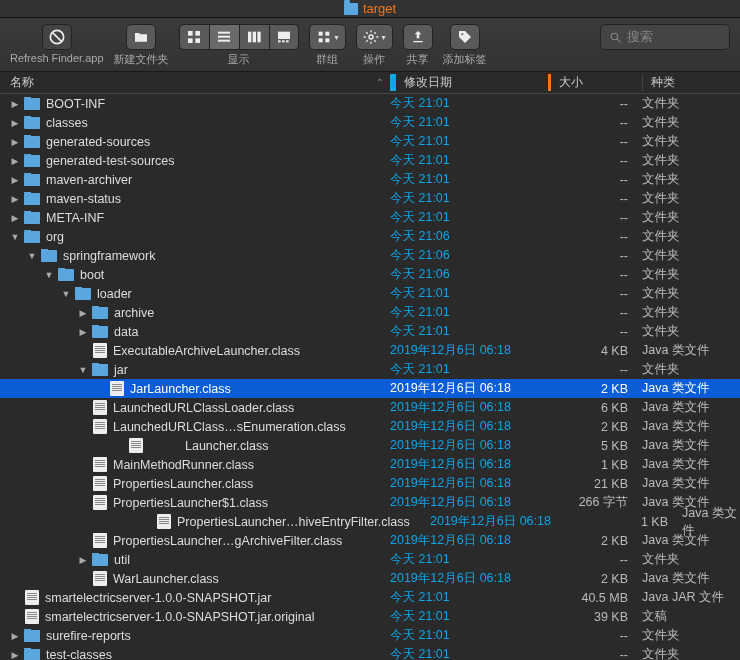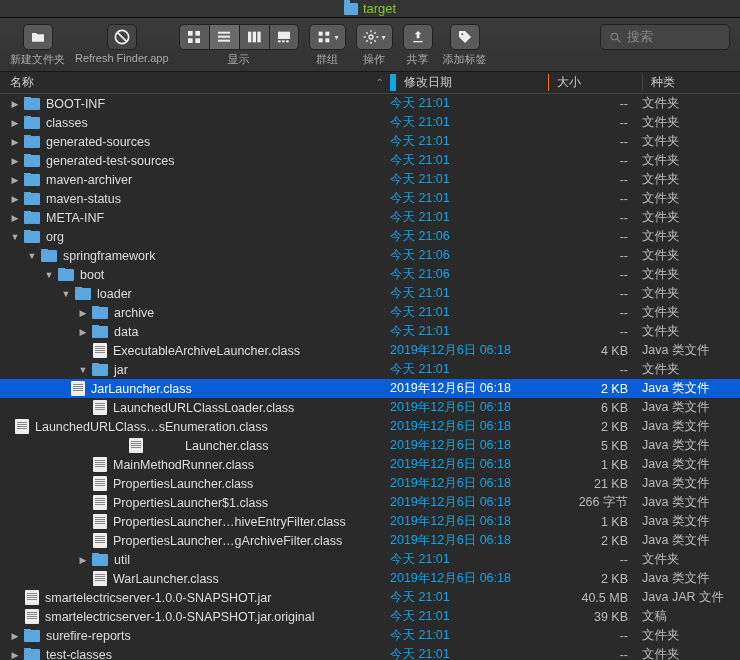--- a/index.html
+++ b/index.html
@@ -1,38 +1,38 @@
 <!DOCTYPE html>
 <html><head>
 <meta charset="utf-8">
 <style>
 * { margin:0; padding:0; box-sizing:border-box; font-family:-apple-system,"Helvetica Neue",sans-serif; }
 body { background:#2a2a2a; color:#ddd; width:740px; height:660px; overflow:hidden; font-size:13px; }
 .titlebar { height:18px; display:flex; align-items:center; justify-content:center; background:#333; border-bottom:1px solid #111; }
 .titlebar .icon { width:14px; height:12px; background:#5aa7e0; border-radius:1px; margin-right:5px; position:relative; }
 .titlebar .icon:before { content:""; position:absolute; top:-3px; left:0; width:6px; height:3px; background:#5aa7e0; border-radius:1px 1px 0 0; }
-.titlebar span { font-size:13px; color:#84cc16; }
+.titlebar span { font-size:13px; color:#f97316; }
 .toolbar { display:flex; align-items:flex-start; gap:10px; padding:6px 10px 4px; background:linear-gradient(#3b3b3b,#323232); border-bottom:1px solid #1a1a1a; }
 .tool-col { display:flex; flex-direction:column; align-items:center; gap:2px; }
 .tool-btn { background:#5a5a5a; border:1px solid #222; border-radius:5px; height:26px; min-width:30px; display:flex; align-items:center; justify-content:center; color:#eee; padding:0 6px; }
 .tool-btn.dark { background:#444; }
 .tool-btn svg { width:16px; height:16px; fill:#eee; }
 .tool-group { display:flex; }
 .tool-group .tool-btn { border-radius:0; border-right:none; }
 .tool-group .tool-btn:first-child { border-radius:5px 0 0 5px; }
 .tool-group .tool-btn:last-child { border-radius:0 5px 5px 0; border-right:1px solid #222; }
 .tool-group .tool-btn.active { background:#6a6a6a; }
 .tool-label { font-size:11px; color:#aaa; }
 .spacer { flex:1; }
 .search { background:#444; border:1px solid #222; border-radius:5px; height:26px; width:130px; display:flex; align-items:center; padding:0 8px; color:#888; gap:5px; }
 .search svg { width:13px; height:13px; fill:#888; }
 .headers { display:flex; background:#2a2a2a; border-bottom:1px solid #444; height:22px; align-items:center; font-size:12px; color:#ccc; }
 .h-name { width:390px; padding-left:10px; display:flex; align-items:center; justify-content:space-between; padding-right:6px; }
 .h-date { width:158px; border-left:6px solid #0ea5e9; padding-left:8px; }
-.h-size { width:94px; border-left:1px solid #f97316; padding-left:8px; }
+.h-size { width:94px; border-left:3px solid #f97316; padding-left:8px; }
 .h-kind { flex:1; border-left:1px solid #444; padding-left:8px; }
 .sort-ind { font-size:10px; color:#888; }
 .rows { }
 .row { display:flex; height:19px; align-items:center; font-size:12.5px; }
 .row.sel { background:#0a5dd6; color:#fff; }
 .c-name { width:390px; display:flex; align-items:center; white-space:nowrap; overflow:hidden; }
 .c-date { width:158px; color:#0ea5e9; }
 .c-size { width:94px; text-align:right; padding-right:14px; color:#bbb; }
 .c-kind { flex:1; color:#bbb; }
 .row.sel .c-date,.row.sel .c-size,.row.sel .c-kind { color:#fff; }
@@ -47,35 +47,35 @@
 </head>
 <body>
 
 <div class="titlebar">
   <span class="icon"></span>
   <span>target</span>
 </div>
 
 <div class="toolbar">
   <div class="tool-col">
-    <div class="tool-btn">
-      <svg viewBox="0 0 24 24">
-          <path d="M3 6h6l2 2h10v11H3z"></path>
-        </svg>
-    </div>
-    <span class="tool-label">新建文件夹</span>
-  </div>
-  <div class="tool-col">
     <div class="tool-btn dark">
       <svg viewBox="0 0 24 24">
           <circle cx="12" cy="12" r="10" fill="none" stroke="#eee" stroke-width="2.5"></circle>
           <line x1="5" y1="5" x2="19" y2="19" stroke="#eee" stroke-width="2.5"></line>
         </svg>
     </div>
     <span class="tool-label">Refresh Finder.app</span>
+  </div>
+  <div class="tool-col">
+    <div class="tool-btn">
+      <svg viewBox="0 0 24 24">
+          <path d="M3 6h6l2 2h10v11H3z"></path>
+        </svg>
+    </div>
+    <span class="tool-label">新建文件夹</span>
   </div>
   <div class="tool-col">
     <div class="tool-group">
       <div class="tool-btn">
           <svg viewBox="0 0 24 24">
             <rect x="3" y="3" width="7" height="7"></rect>
             <rect x="14" y="3" width="7" height="7"></rect>
             <rect x="3" y="14" width="7" height="7"></rect>
             <rect x="14" y="14" width="7" height="7"></rect>
           </svg>
@@ -309,41 +309,41 @@
       <div class="c-name" style="padding-left: 78px;">
         <span class="disc">▼</span>
         <span class="fold"></span>
         <span>jar</span>
       </div>
       <div class="c-date">今天 21:01</div>
       <div class="c-size">--</div>
       <div class="c-kind">文件夹</div>
     </div>
     <div class="row sel">
-      <div class="c-name" style="padding-left: 56px; align-items: flex-end;">
+      <div class="c-name" style="padding-left: 95px; align-items: flex-end;">
         <span class="disc"></span>
         <span class="file"></span>
         <span>JarLauncher.class</span>
       </div>
       <div class="c-date">2019年12月6日 06:18</div>
       <div class="c-size">2 KB</div>
       <div class="c-kind">Java 类文件</div>
     </div>
     <div class="row">
       <div class="c-name" style="padding-left: 78px;">
         <span class="disc"></span>
         <span class="file"></span>
         <span>LaunchedURLClassLoader.class</span>
       </div>
       <div class="c-date">2019年12月6日 06:18</div>
       <div class="c-size">6 KB</div>
       <div class="c-kind">Java 类文件</div>
     </div>
     <div class="row">
-      <div class="c-name" style=" text-align: right;">
+      <div class="c-name" style="padding-left: 78px; text-align: right;">
         <span class="disc"></span>
         <span class="file"></span>
         <span>LaunchedURLClass…sEnumeration.class</span>
       </div>
       <div class="c-date">2019年12月6日 06:18</div>
       <div class="c-size">2 KB</div>
       <div class="c-kind">Java 类文件</div>
     </div>
     <div class="row">
       <div class="c-name" style="padding-left: 78px; gap: 36px;">
@@ -379,21 +379,21 @@
       <div class="c-name" style="padding-left: 78px; text-align: right;">
         <span class="disc"></span>
         <span class="file"></span>
         <span>PropertiesLauncher$1.class</span>
       </div>
       <div class="c-date">2019年12月6日 06:18</div>
       <div class="c-size">266 字节</div>
       <div class="c-kind">Java 类文件</div>
     </div>
     <div class="row">
-      <div class="c-name" style="padding-left: 78px;">
+      <div class="c-name" style="padding-left: 102px; margin-left: 40px;">
         <span class="disc"></span>
         <span class="file"></span>
         <span>PropertiesLauncher…hiveEntryFilter.class</span>
       </div>
       <div class="c-date">2019年12月6日 06:18</div>
       <div class="c-size">1 KB</div>
       <div class="c-kind">Java 类文件</div>
     </div>
     <div class="row">
       <div class="c-name" style="padding-left: 78px;">

